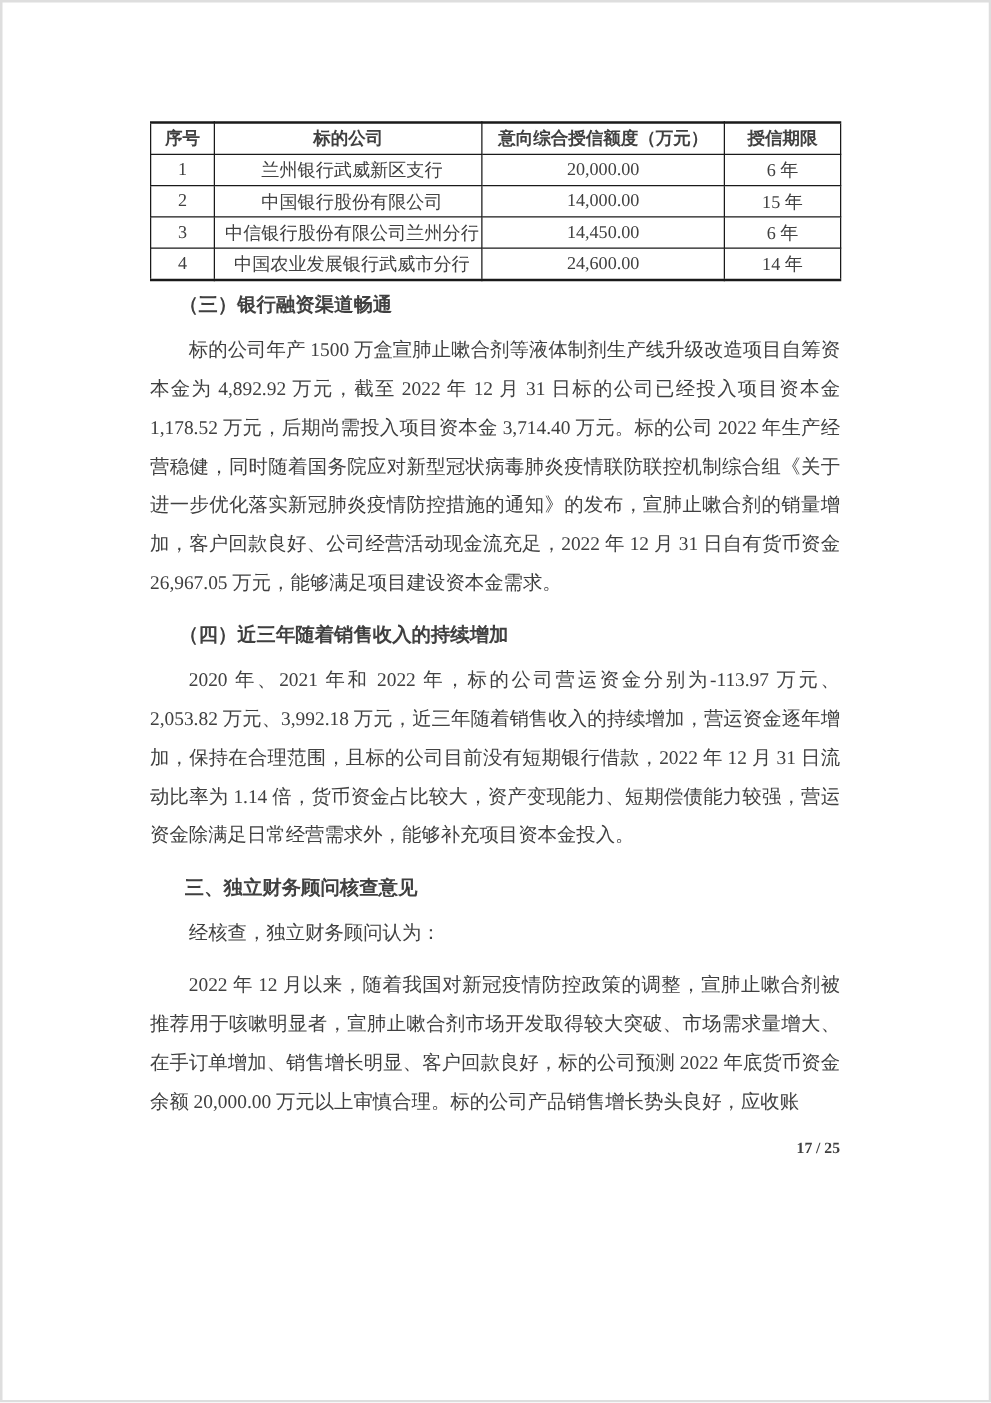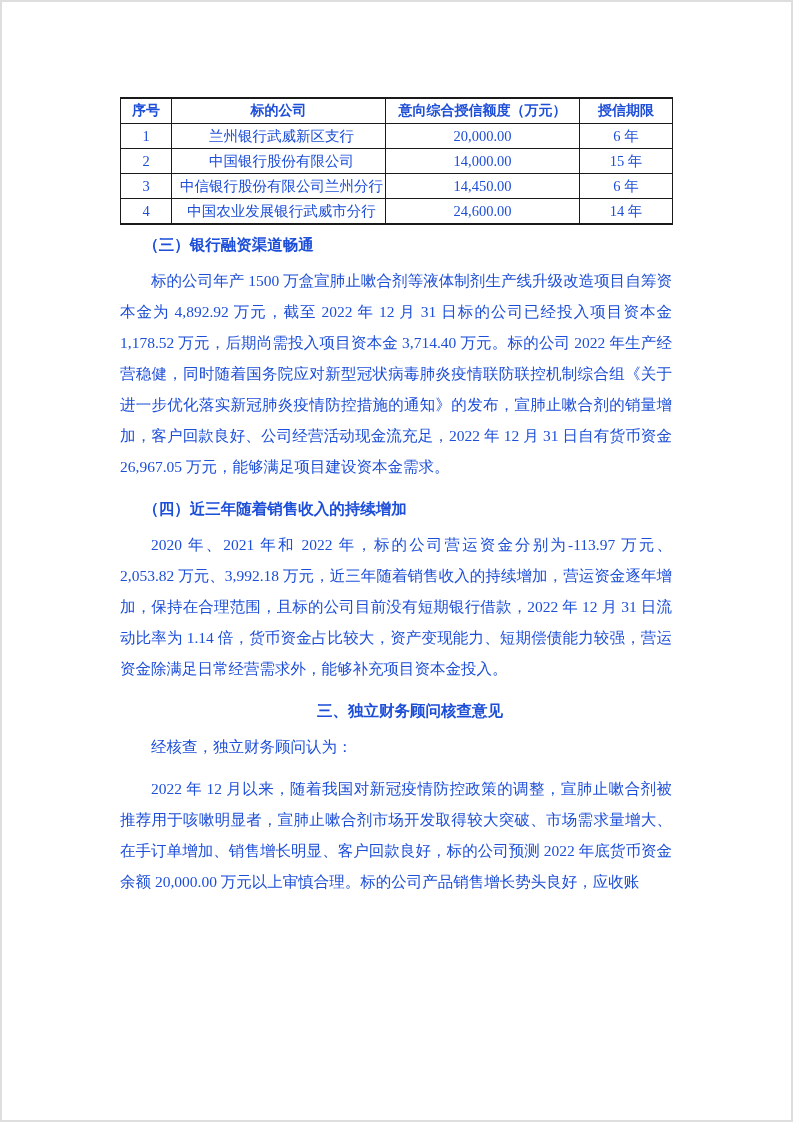--- a/index.html
+++ b/index.html
@@ -9,21 +9,21 @@
   }
   .page {
     position: relative;
     box-sizing: border-box;
     width: 793px;
     height: 1122px;
     background: #ffffff;
     border: 2px solid #dedede;
     padding: 95px 119px 0 118px;
     font-family: "Liberation Serif", "DejaVu Serif", serif;
-    color: #1d4ed8;
+    color: #404040;
     overflow: hidden;
   }
   
   table.credit {
     width: 100%;
     border-collapse: collapse;
     table-layout: fixed;
     border-top: 2.5px solid #1a1a1a;
     border-bottom: 2.5px solid #1a1a1a;
     border-left: 1px solid #1a1a1a;
@@ -64,21 +64,21 @@
   }
   h3.sec-heading {
     font-size: 15.5px;
     line-height: 31px;
     font-weight: bold;
     font-family: "Liberation Sans", "DejaVu Sans", sans-serif;
     margin: 4px 0 5px 0;
     text-align: left;
   }
   h3.hd-paren { text-indent: 1.5em; }
-  h3.hd-num   { text-indent: 1.8em; text-align: center; }
+  h3.hd-num   { text-indent: 1.8em; }
   
   .page-footer {
     margin-top: 8px;
     text-align: right;
     font-size: 12.5px;
     font-weight: bold;
     line-height: 20px;
   }
 </style>
 </head>
@@ -136,14 +136,15 @@
 
     <h3 class="sec-heading hd-paren">（四）近三年随着销售收入的持续增加</h3>
     <p>2020 年、2021 年和 2022 年，标的公司营运资金分别为-113.97 万元、2,053.82 万元、3,992.18 万元，近三年随着销售收入的持续增加，营运资金逐年增加，保持在合理范围，且标的公司目前没有短期银行借款，2022 年 12 月 31 日流动比率为 1.14 倍，货币资金占比较大，资产变现能力、短期偿债能力较强，营运资金除满足日常经营需求外，能够补充项目资本金投入。</p>
 
     <h3 class="sec-heading hd-num">三、独立财务顾问核查意见</h3>
     <p>经核查，独立财务顾问认为：</p>
     <p>2022 年 12 月以来，随着我国对新冠疫情防控政策的调整，宣肺止嗽合剂被推荐用于咳嗽明显者，宣肺止嗽合剂市场开发取得较大突破、市场需求量增大、在手订单增加、销售增长明显、客户回款良好，标的公司预测 2022 年底货币资金余额 20,000.00 万元以上审慎合理。标的公司产品销售增长势头良好，应收账</p>
 
   </div>
 
+  <div class="page-footer">17 / 25</div>
 
 </div>
 
 </body></html>

